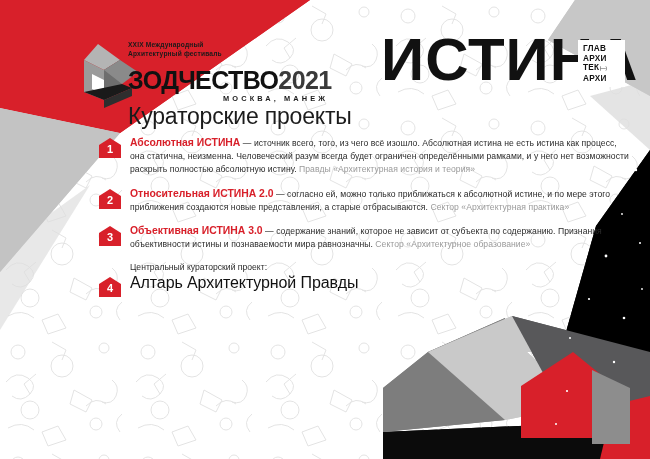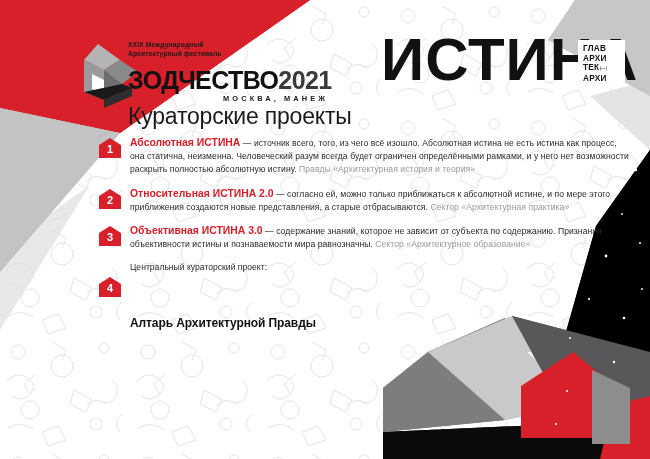--- a/index.html
+++ b/index.html
@@ -75,22 +75,22 @@
   }
   .item-body { margin-left:31px; }
   .item-p {
     font-size:8.6px; line-height:13.2px; color:#2b2b2b;
     letter-spacing:.05px;
   }
   .lead { font-size:10.4px; font-weight:bold; color:#d8202a; letter-spacing:0; }
   .sector { color:#9a9a9a; }
   .kicker { font-size:8.6px; color:#2b2b2b; line-height:13px; }
   .alt-title {
-    font-size:12px; font-weight:bold; color:#111;
-    line-height:17px; letter-spacing:-.1px;margin-top:41px;
+    font-size:16px; font-weight:normal; color:#111;
+    line-height:17px; letter-spacing:-.1px;
   }
 
   .item-4 .badge { top:16px; }
 </style>
 </head>
 <body>
 
 <div class="slide">
 
   <svg class="bg-svg" viewBox="0 0 650 459">

